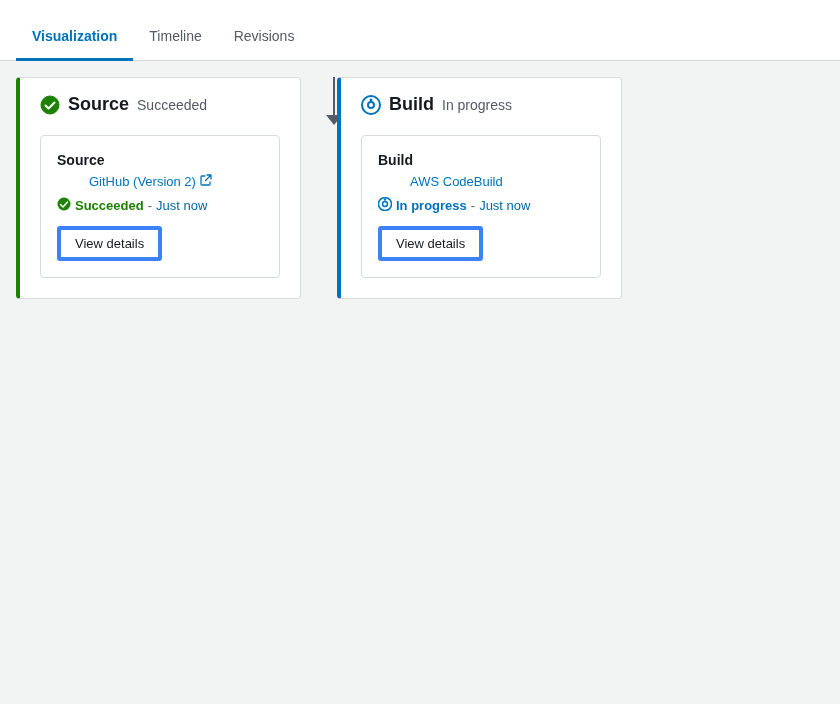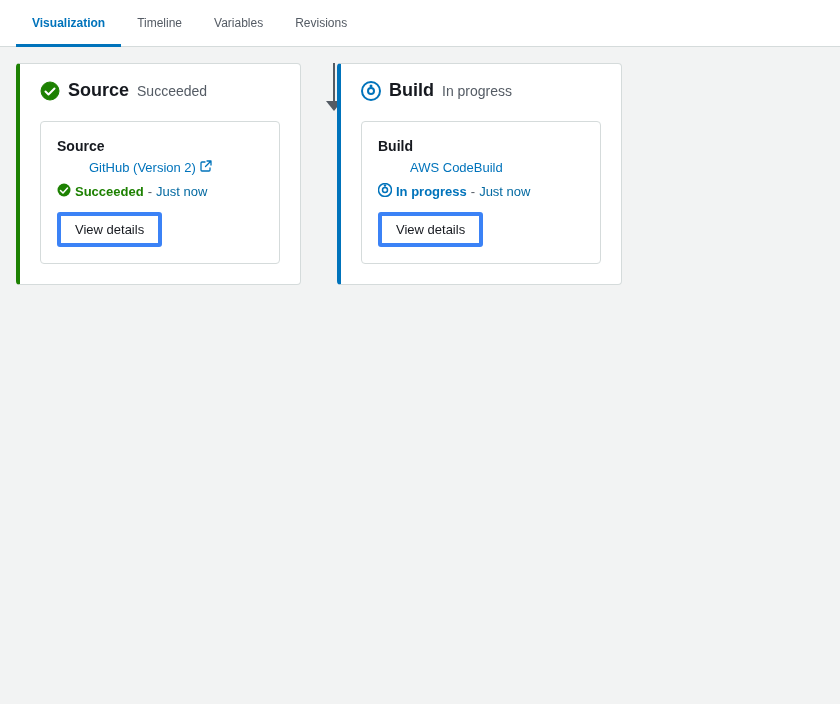--- a/index.html
+++ b/index.html
@@ -14,23 +14,23 @@
 
     
     .tabs-bar {
       background: #ffffff;
       border-bottom: 1px solid #d5dbdb;
       display: flex;
       padding: 0 16px;
       position: relative;
     }
     .tab-item {
-      padding: 16px 16px 14px;
+      padding: 28px 16px 14px;
       cursor: pointer;
-      font-size: 12px;
+      font-size: 14px;
       color: #545b64;
       border-bottom: 3px solid transparent;
       margin-bottom: -1px;
       user-select: none;
     }
     .tab-item.active {
       color: #0073bb;
       border-bottom: 3px solid #0073bb;
       font-weight: 600;
     }
@@ -179,21 +179,20 @@
     .stage-wrapper {
       position: relative;
     }
   </style>
 </head>
 <body>
 
 <div class="tabs-bar">
   <div class="tab-item active">Visualization</div>
   <div class="tab-item">Timeline</div>
-  <div class="tab-item">Variables</div>
   <div class="tab-item">Revisions</div>
 </div>
 
 <div class="main-content">
 
   <div class="stage-wrapper">
     <div class="stage-card succeeded">
       <div class="stage-header">
         <span class="stage-icon icon-check-circle">
           <svg width="20" height="20" viewBox="0 0 20 20" fill="none">

